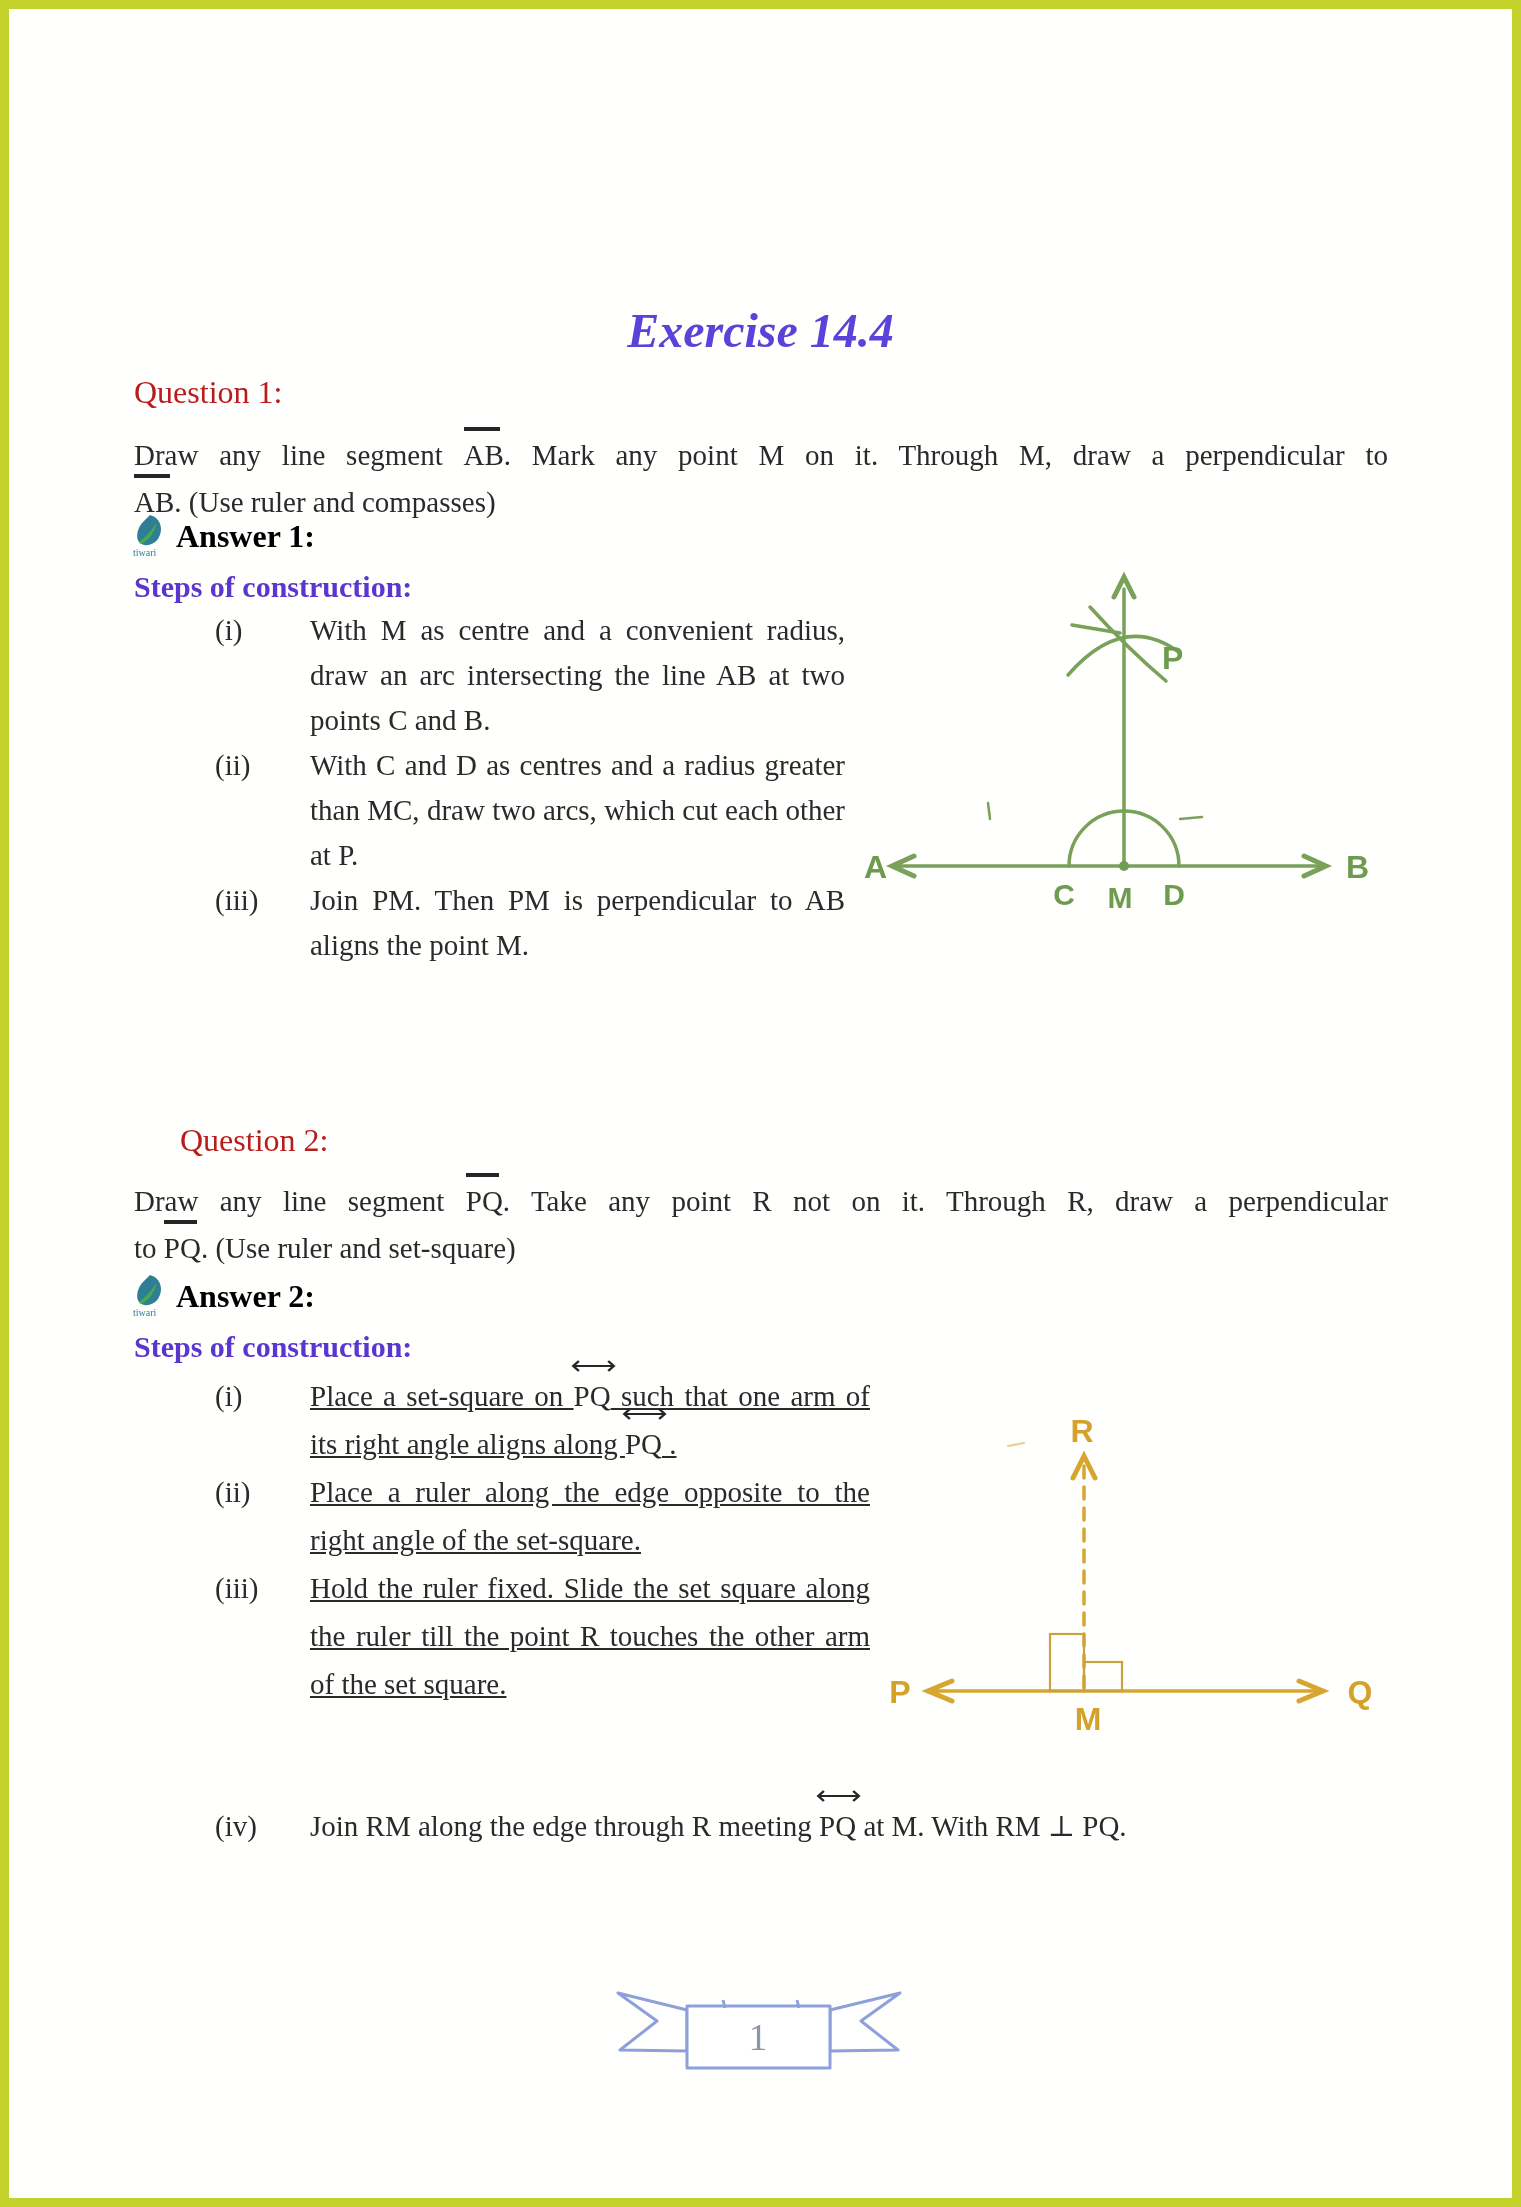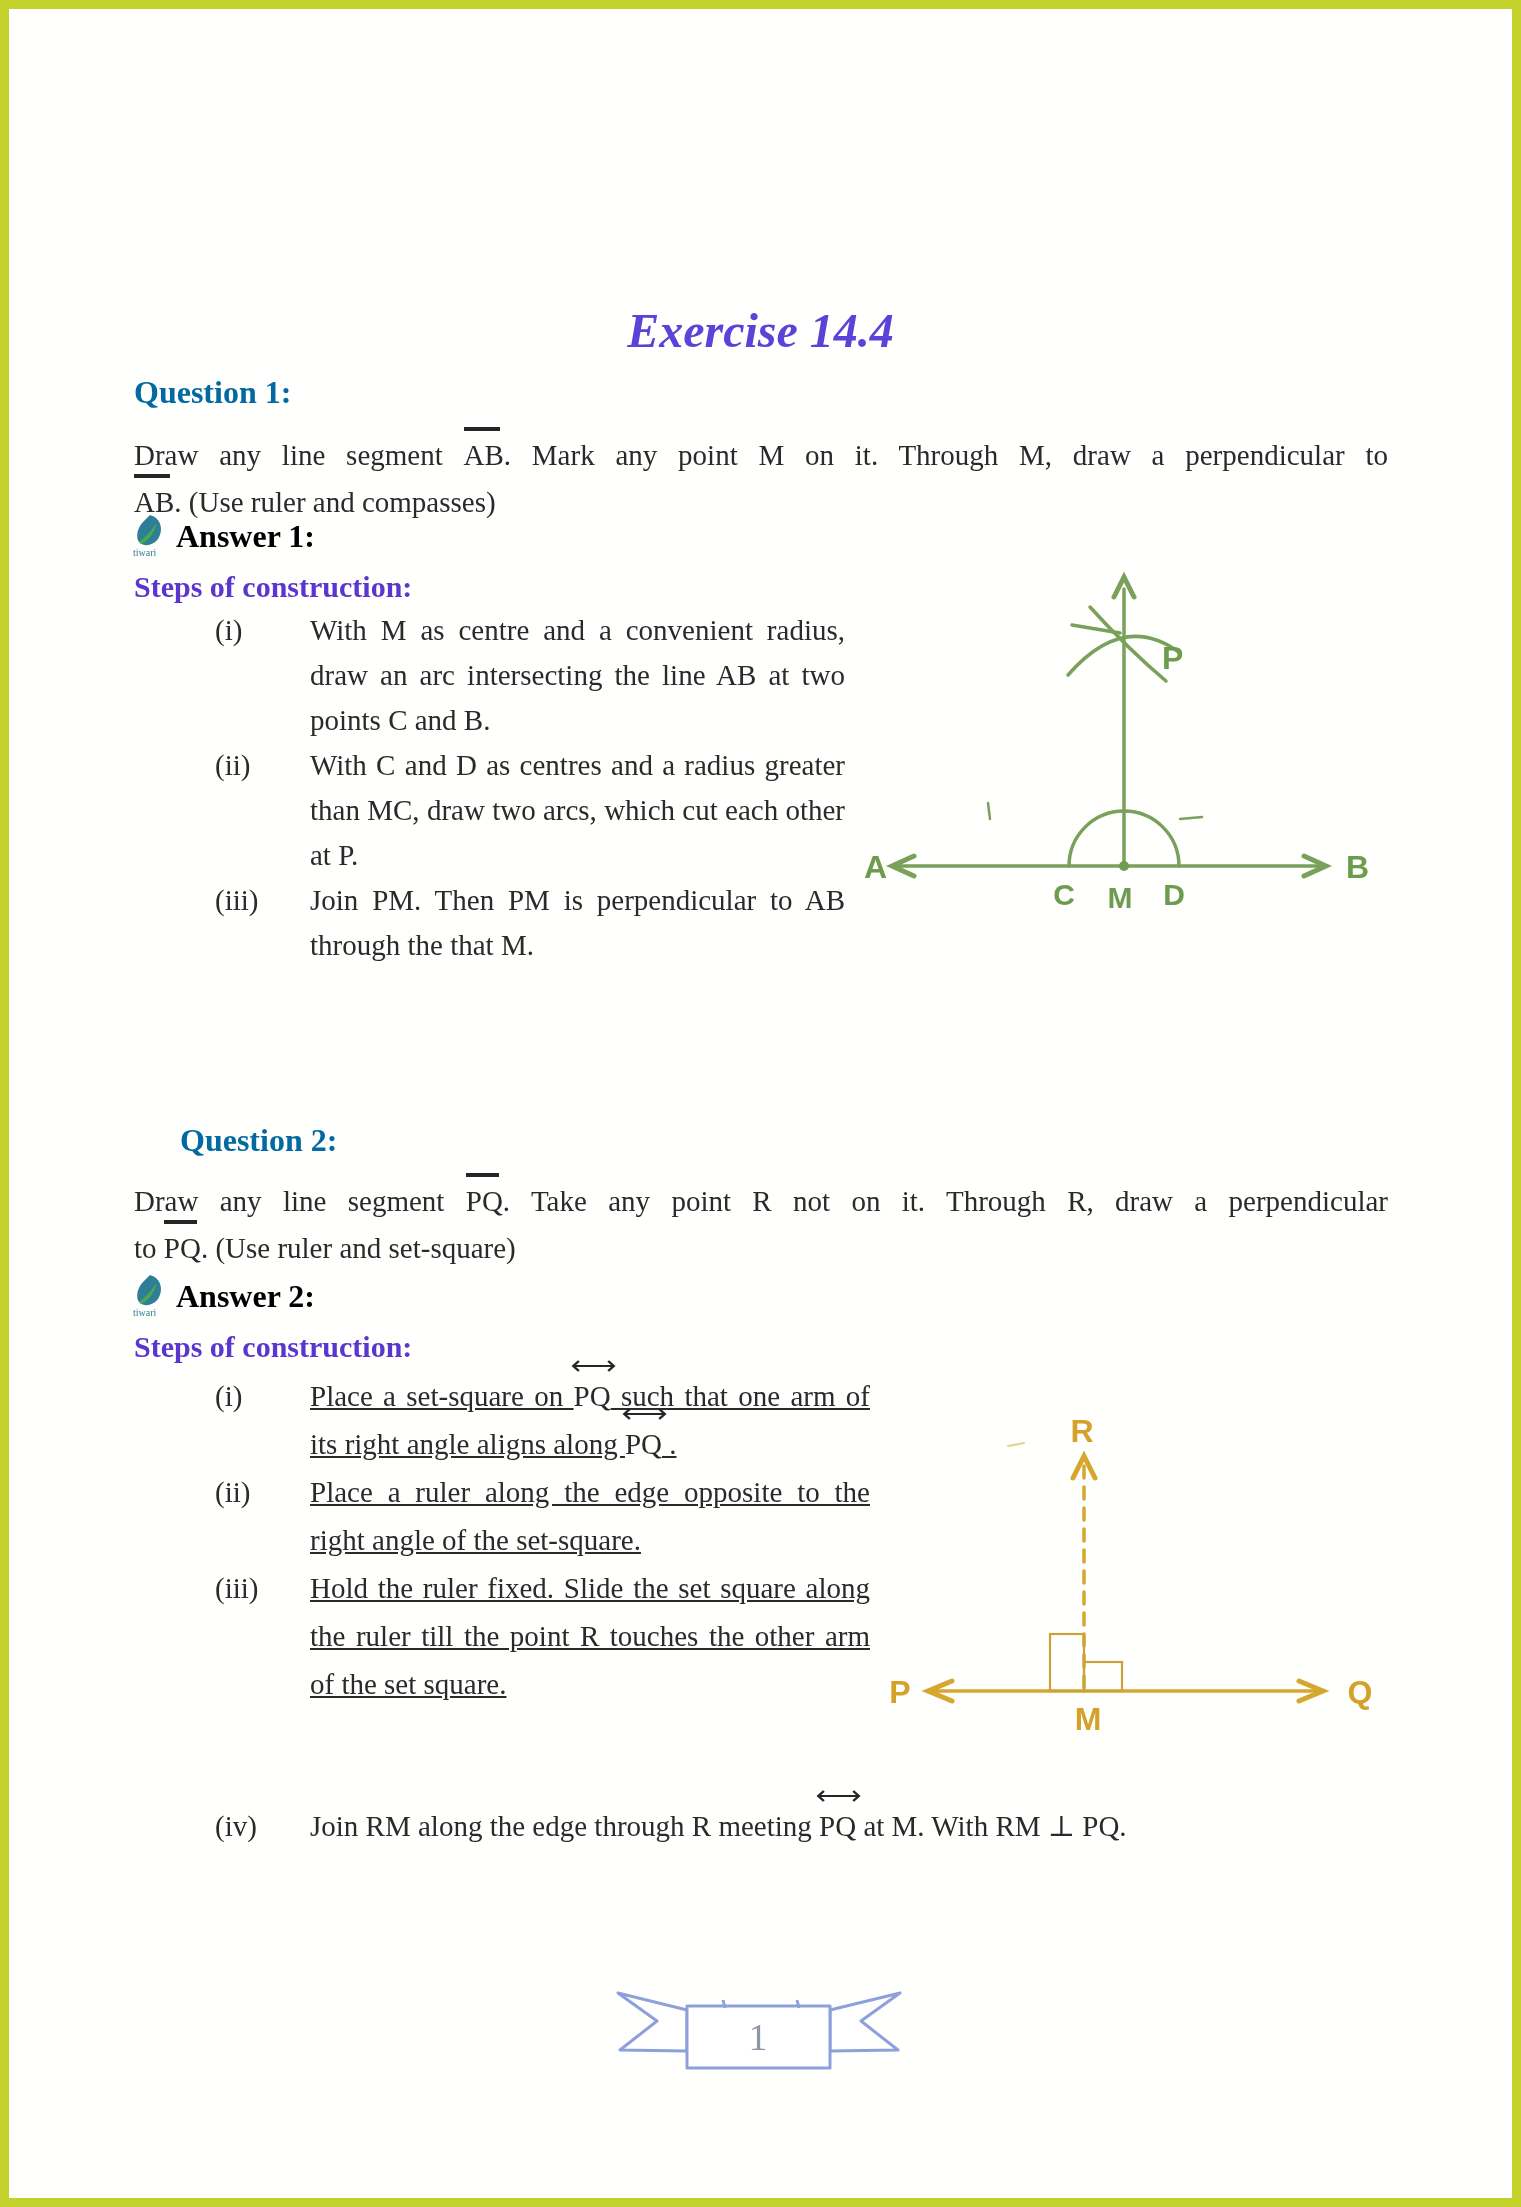--- a/index.html
+++ b/index.html
@@ -3,21 +3,21 @@
 <meta charset="utf-8">
 <style>
   html,body{margin:0;padding:0;background:#ffffff;}
   .page{position:relative;width:1521px;height:2207px;background:#fffffe;overflow:hidden;
         font-family:"Liberation Serif","DejaVu Serif",serif;color:#2a2a2a;}
   .frame{position:absolute;inset:0;border:9px solid #c3d22a;pointer-events:none;z-index:50;}
 
   .title{position:absolute;top:302px;left:0;width:1521px;margin:0;text-align:center;
          font-size:48px;line-height:58px;font-style:italic;font-weight:700;color:#5b43d9;}
 
-  .qhead{position:absolute;margin:0;font-size:32px;line-height:40px;font-weight:700;color:#0369a1;}
+  .qhead{position:absolute;margin:0;font-size:32px;line-height:40px;font-weight:400;color:#b91c1c;}
   #q1-heading{left:134px;top:372px;}
   #q2-heading{left:134px;top:1120px;margin-left:46px;}
 
   .para{position:absolute;left:134px;width:1254px;font-size:29px;line-height:47px;}
   #q1-text{top:432px;}
   #q2-text{top:1178px;}
   .jline{text-align:justify;text-align-last:justify;}
   .pline{text-align:left;}
 
   .ansrow{position:absolute;left:131px;display:flex;align-items:center;gap:9px;}
@@ -87,21 +87,21 @@
     <div class="step">
       <span class="num">(i)</span>
       <span class="stext w1">With M as centre and a convenient radius, draw an arc intersecting the line AB at two points C and B.</span>
     </div>
     <div class="step">
       <span class="num">(ii)</span>
       <span class="stext w1">With C and D as centres and a radius greater than MC, draw two arcs, which cut each other at P.</span>
     </div>
     <div class="step">
       <span class="num">(iii)</span>
-      <span class="stext w1">Join PM. Then PM is perpendicular to AB through the that M.</span>
+      <span class="stext w1">Join PM. Then PM is perpendicular to AB aligns the point M.</span>
     </div>
   </div>
 
   <svg class="diagram" id="q1-diagram" width="522" height="372" viewBox="0 0 522 372">
     <g stroke="#79a159" stroke-width="3.5" fill="none" stroke-linecap="round">
       <line x1="36" y1="313" x2="466" y2="313"></line>
       <polyline points="56,303 34,313 56,323" stroke-width="5"></polyline>
       <polyline points="446,303 468,313 446,323" stroke-width="5"></polyline>
       <line x1="266" y1="313" x2="266" y2="36"></line>
       <polyline points="256,44 266,24 276,44" stroke-width="5"></polyline>

